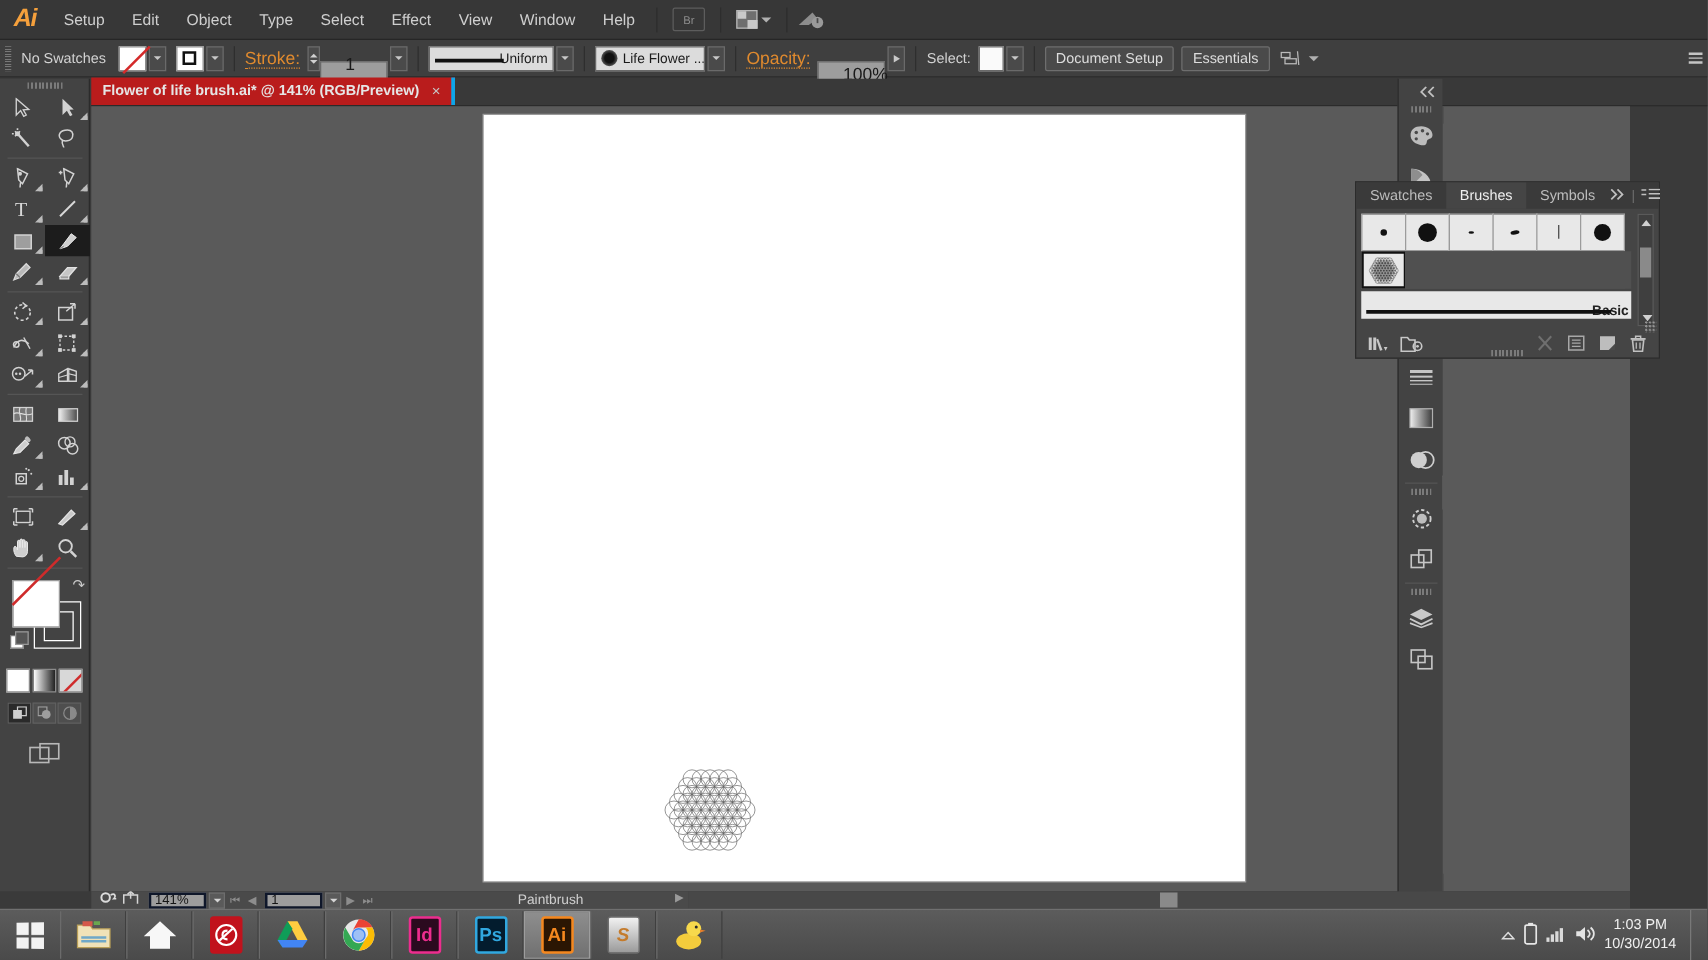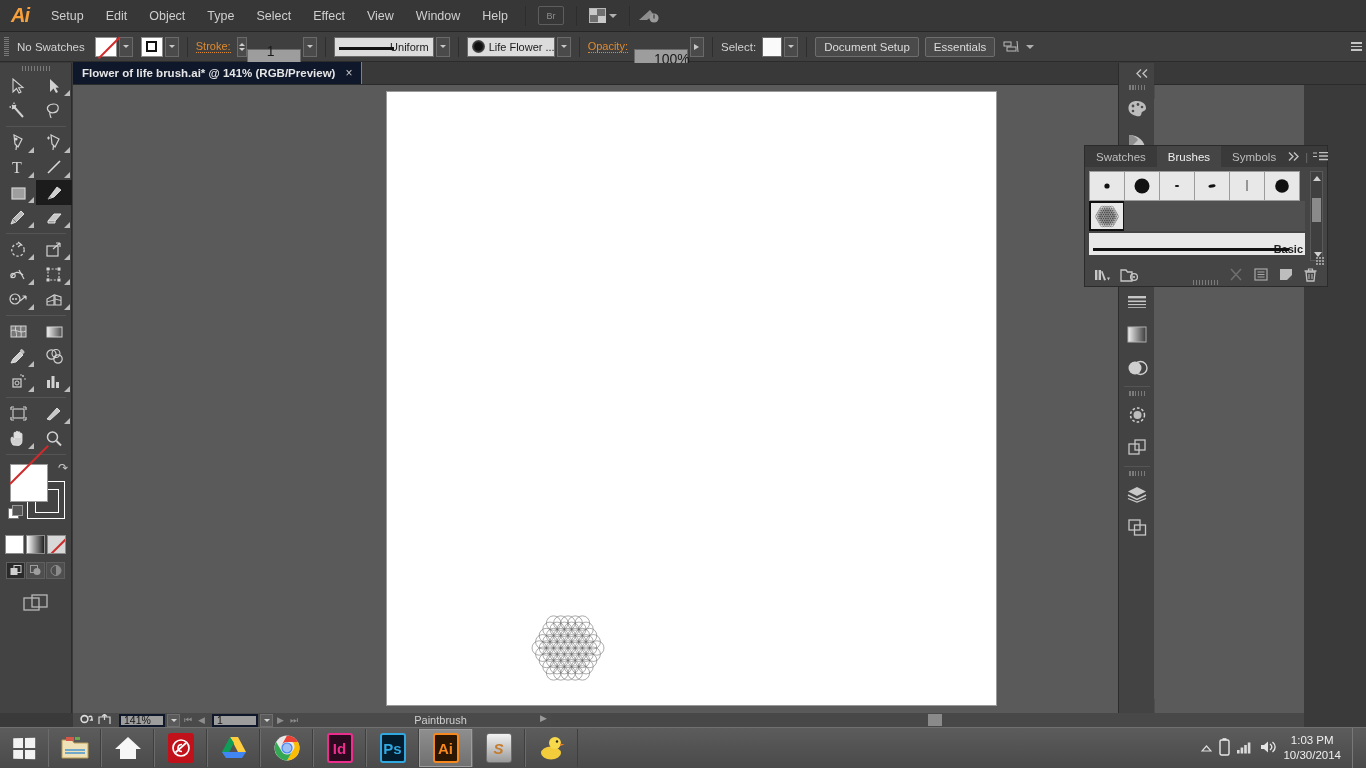--- a/index.html
+++ b/index.html
@@ -44,21 +44,21 @@
   .swatch-box{width:22px;height:20px;border:1px solid #8e8e8e;background:#ffffff;position:relative;}
   .swatch-none:after{content:"";position:absolute;left:-2px;top:50%;width:30px;height:1.5px;background:#d42a2a;
     transform:rotate(-45deg);transform-origin:center;}
   .stroke-box{width:22px;height:20px;border:1px solid #8e8e8e;background:#fff;display:flex;
     align-items:center;justify-content:center;}
   .stroke-inner{width:11px;height:11px;border:2.5px solid #111;}
   .dd-btn{width:14px;height:20px;background:#4a4a4a;border:1px solid #6a6a6a;display:flex;
     align-items:center;justify-content:center;margin-left:2px;}
   .dd-btn .caret{border-top-color:#c8c8c8;border-left-width:3px;border-right-width:3px;border-top-width:3px;}
   .cb-sep{width:1px;height:20px;background:#2e2e2e;margin:0 8px;}
-  .stroke-lbl{color:#e08a2e;font-size:11px;border-bottom:1px dotted #e08a2e;margin-right:6px;}
+  .stroke-lbl{color:#e08a2e;font-size:14px;border-bottom:1px dotted #e08a2e;margin-right:6px;}
   .stepper{width:10px;height:20px;display:flex;flex-direction:column;justify-content:center;gap:2px;
     background:#4a4a4a;border:1px solid #6a6a6a;align-items:center;}
   .st-up{width:0;height:0;border-left:3px solid transparent;border-right:3px solid transparent;border-bottom:3px solid #d0d0d0;}
   .st-dn{width:0;height:0;border-left:3px solid transparent;border-right:3px solid transparent;border-top:3px solid #d0d0d0;}
   .field{height:20px;background:#9d9d9d;border:1px solid #6a6a6a;color:#1a1a1a;font-size:14px;
     display:flex;align-items:center;padding:0 19px;margin-top:24px;}
   .profile-box{width:100px;height:20px;background:#dcdcdc;border:1px solid #6a6a6a;display:flex;
     align-items:center;justify-content:flex-end;padding-right:4px;color:#1a1a1a;font-size:11px;position:relative;}
   .profile-line{position:absolute;left:4px;top:9px;width:55px;height:3px;background:#111;}
   .brush-box{width:88px;height:20px;background:#dcdcdc;border:1px solid #6a6a6a;display:flex;
@@ -68,22 +68,22 @@
   .cb-button{height:20px;padding:0 8px;background:#4a4a4a;border:1px solid #6e6e6e;border-radius:2px;
     color:#ddd;font-size:11.5px;display:flex;align-items:center;margin-right:6px;}
   .align-ico{width:20px;height:16px;display:flex;align-items:center;justify-content:center;color:#bbb;}
   .cb-far{margin-left:auto;margin-right:4px;display:flex;align-items:center;gap:4px;}
   .menu-hamb{display:flex;flex-direction:column;gap:2px;align-items:flex-end;}
   .menu-hamb i{display:block;width:11px;height:1.5px;background:#c5c5c5;}
 
   
   .tabbar{position:absolute;left:73px;top:63px;width:1293px;height:22px;background:#393939;
     border-bottom:1px solid #2b2b2b;display:flex;align-items:flex-end;}
-  .doctab{height:22px;background:#0f172a;display:flex;align-items:center;gap:10px;padding:0 9px;
-    color:#e6e6e6;font-size:11.5px;font-weight:bold;border-right:1px solid #0ea5e9;}
+  .doctab{height:22px;background:#b91c1c;display:flex;align-items:center;gap:10px;padding:0 9px;
+    color:#e6e6e6;font-size:11.5px;font-weight:bold;border-right:3px solid #0ea5e9;}
   .tab-close{color:#c8c8c8;font-size:12px;font-weight:normal;}
 
   
   .toolbar{position:absolute;left:0;top:63px;width:72px;height:650px;background:#434343;
     border-right:1px solid #2b2b2b;}
   .tb-grip{height:10px;display:flex;align-items:center;justify-content:center;}
   .tb-grip i{width:28px;height:5px;background:repeating-linear-gradient(to right,#7b7b7b 0 1.5px,transparent 1.5px 3px);}
   .tools{display:flex;flex-wrap:wrap;width:72px;}
   .tool{width:36px;height:25px;display:flex;align-items:center;justify-content:center;position:relative;color:#cfcfcf;}
   .tool svg{display:block;}

